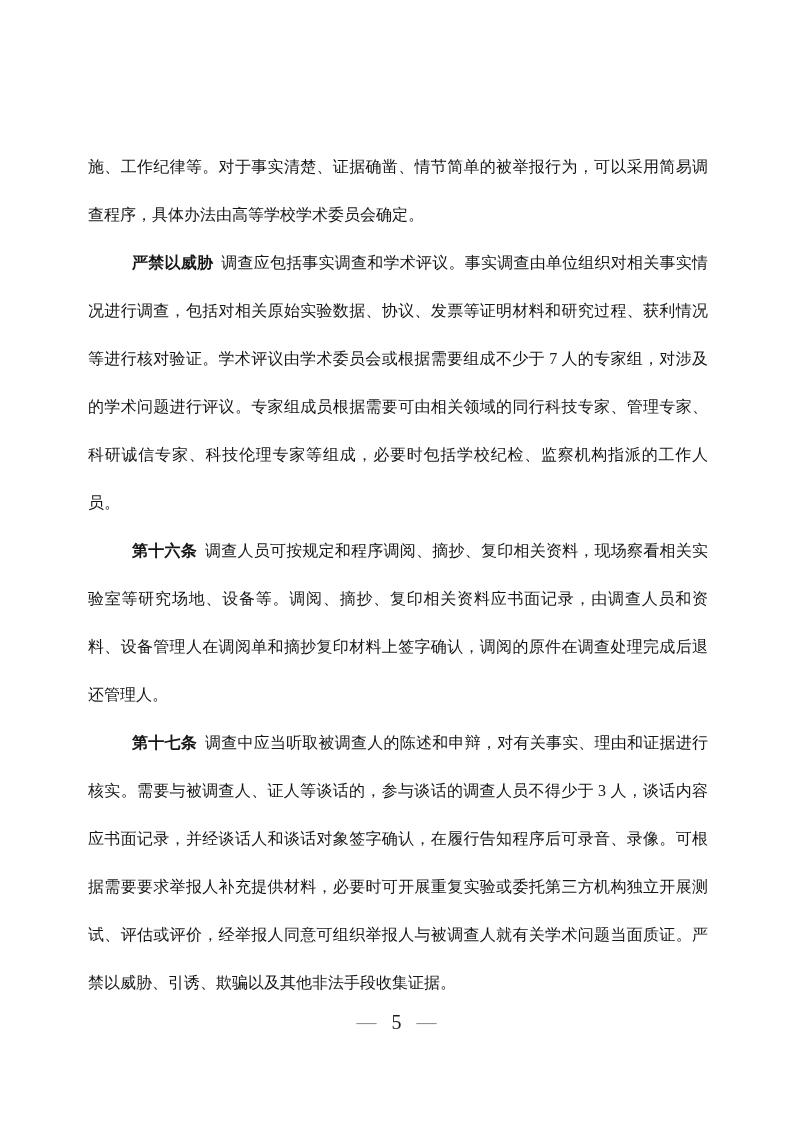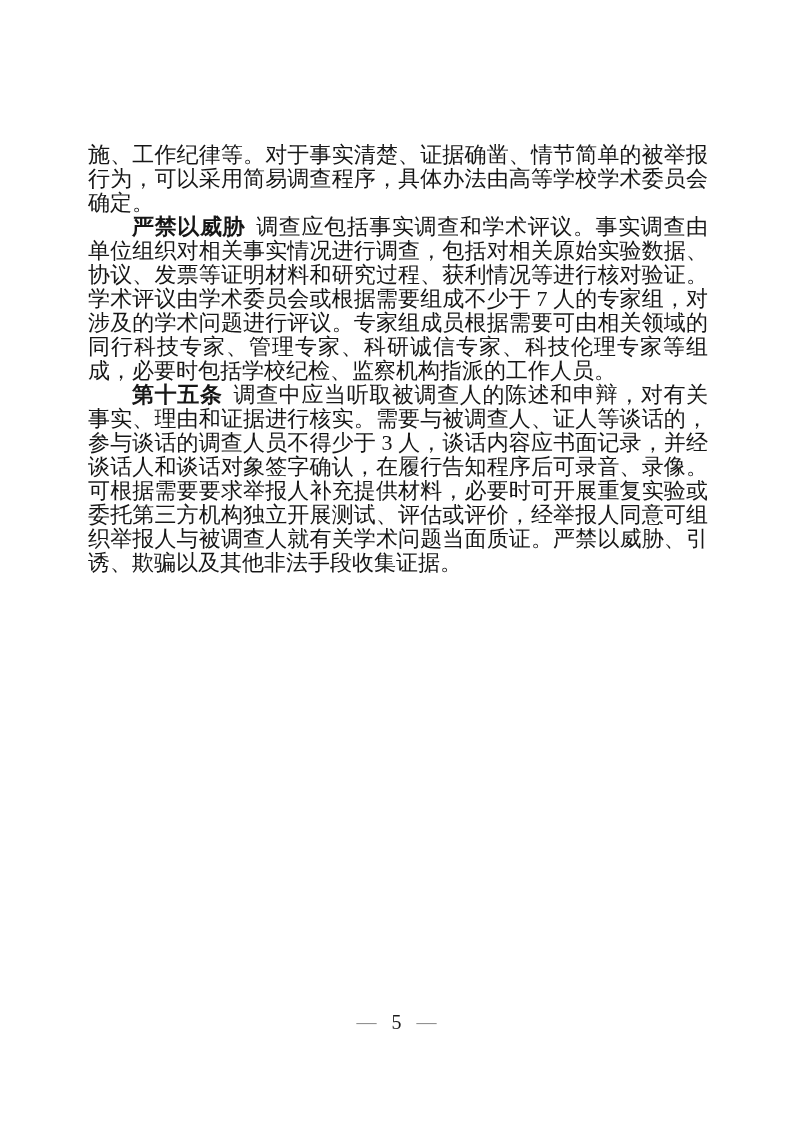--- a/index.html
+++ b/index.html
@@ -10,22 +10,22 @@
     position: relative;
     overflow: hidden;
     font-family: "Liberation Serif", "DejaVu Serif", serif;
     color: #161616;
   }
   .doc-body {
     position: absolute;
     left: 88px;
     top: 143px;
     width: 620px;
-    font-size: 22px;
-    line-height: 24px;
+    font-size: 16px;
+    line-height: 48px;
     text-align: justify;
     text-justify: inter-ideograph;
   }
   .para {
     margin: 0;
     padding: 0;
     text-indent: 44px;
   }
   .para.continuation {
     text-indent: 0;
@@ -57,20 +57,21 @@
 <body>
 
 <div class="page">
 
   <main class="doc-body">
 
     <p class="para continuation"><span>施、工作纪律等。对于事实清楚、证据确凿、情节简单的被举报行为，可以采用简易调查程序，具体办法由高等学校学术委员会确定。</span></p>
 
     <p class="para"><span class="term">严禁以威胁</span><span>调查应包括事实调查和学术评议。事实调查由单位组织对相关事实情况进行调查，包括对相关原始实验数据、协议、发票等证明材料和研究过程、获利情况等进行核对验证。学术评议由学术委员会或根据需要组成不少于 7 人的专家组，对涉及的学术问题进行评议。专家组成员根据需要可由相关领域的同行科技专家、管理专家、科研诚信专家、科技伦理专家等组成，必要时包括学校纪检、监察机构指派的工作人员。</span></p>
 
+    <p class="para"><span class="term">第十六条</span><span>调查人员可按规定和程序调阅、摘抄、复印相关资料，现场察看相关实验室等研究场地、设备等。调阅、摘抄、复印相关资料应书面记录，由调查人员和资料、设备管理人在调阅单和摘抄复印材料上签字确认，调阅的原件在调查处理完成后退还管理人。</span></p>
 
-    <p class="para"><span class="term">第十五条</span><span>调查中应当听取被调查人的陈述和申辩，对有关事实、理由和证据进行核实。需要与被调查人、证人等谈话的，参与谈话的调查人员不得少于 3 人，谈话内容应书面记录，并经谈话人和谈话对象签字确认，在履行告知程序后可录音、录像。可根据需要要求举报人补充提供材料，必要时可开展重复实验或委托第三方机构独立开展测试、评估或评价，经举报人同意可组织举报人与被调查人就有关学术问题当面质证。严禁以威胁、引诱、欺骗以及其他非法手段收集证据。</span></p>
+    <p class="para"><span class="term">第十七条</span><span>调查中应当听取被调查人的陈述和申辩，对有关事实、理由和证据进行核实。需要与被调查人、证人等谈话的，参与谈话的调查人员不得少于 3 人，谈话内容应书面记录，并经谈话人和谈话对象签字确认，在履行告知程序后可录音、录像。可根据需要要求举报人补充提供材料，必要时可开展重复实验或委托第三方机构独立开展测试、评估或评价，经举报人同意可组织举报人与被调查人就有关学术问题当面质证。严禁以威胁、引诱、欺骗以及其他非法手段收集证据。</span></p>
 
   </main>
 
   <footer class="page-footer"><span class="footer-dash">—</span><span class="page-num">5</span><span class="footer-dash">—</span></footer>
 
 </div>
 
 </body></html>

